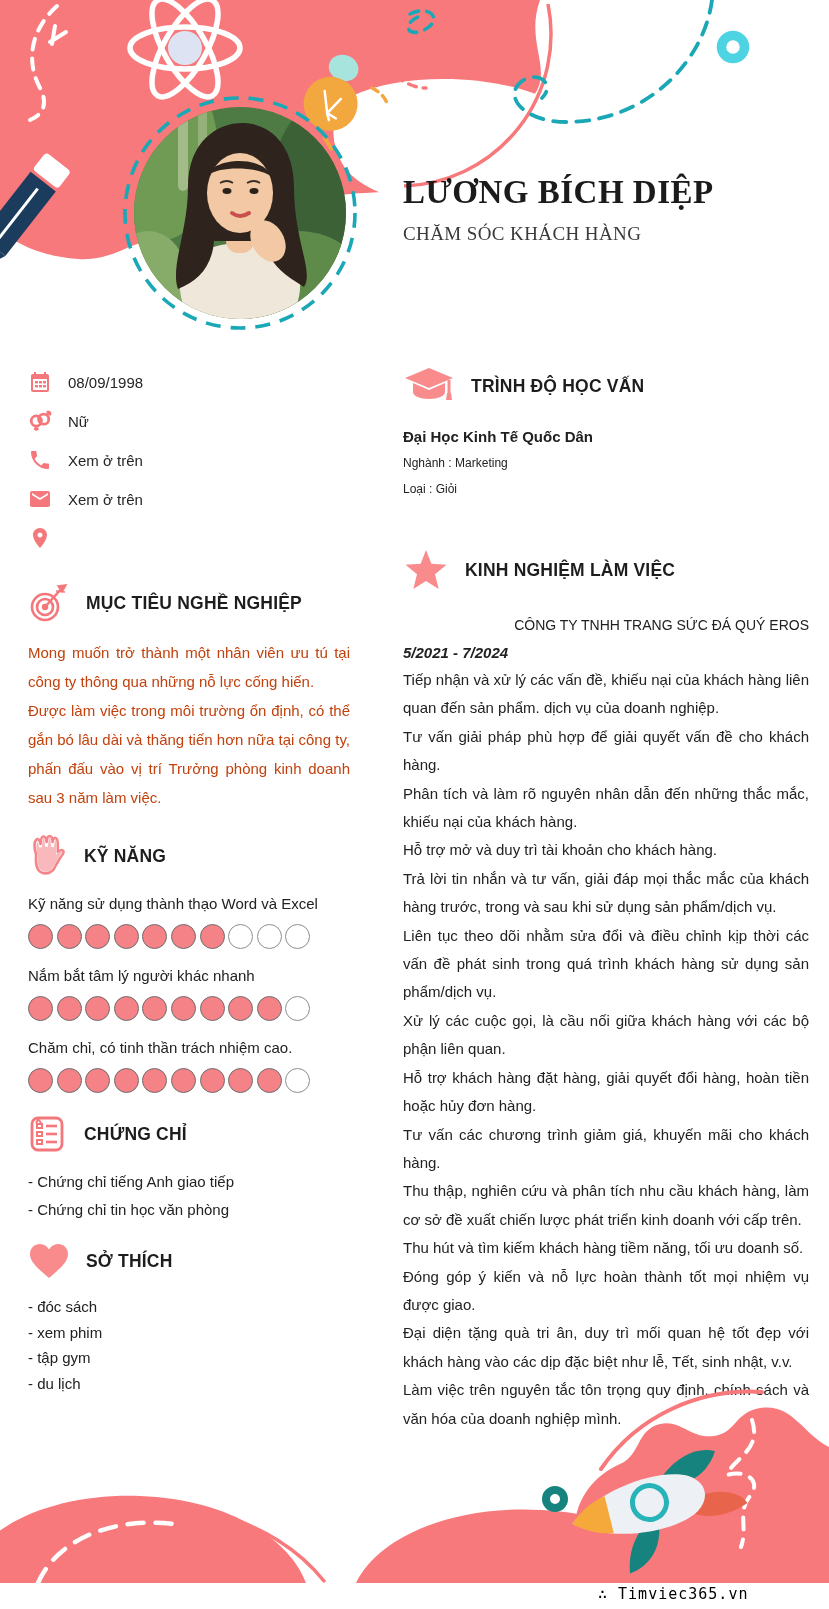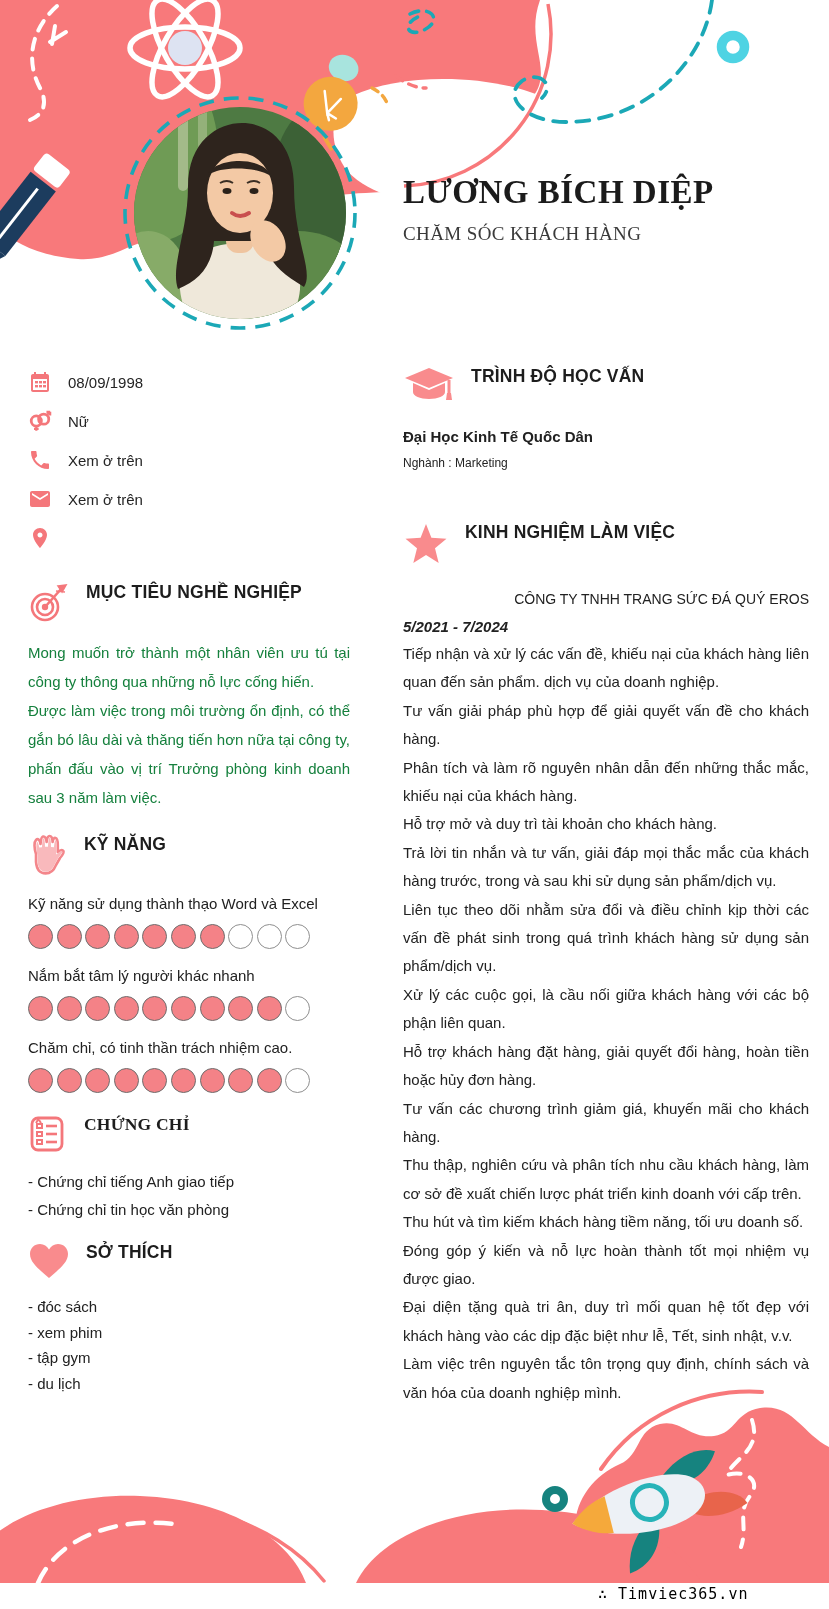--- a/index.html
+++ b/index.html
@@ -16,25 +16,25 @@
   .header-text .subtitle{margin-top:12px;font-size:19px;letter-spacing:.4px;color:#3a3a3a;}
 
   .left-col{position:absolute;left:28px;top:370px;width:322px;}
   .right-col{position:absolute;left:403px;top:366px;width:406px;}
 
   .info-row{display:flex;align-items:flex-end;margin-bottom:15px;}
   .info-row .i-ic{flex:0 0 24px;margin-right:16px;margin-top:0;}
   .info-row .i-val{font-size:15px;line-height:22px;color:#252525;}
   .info-row.addr .i-val{line-height:34px;}
 
-  .sec-head{display:flex;margin:26px 0 14px 0;}
+  .sec-head{display:flex;align-items:center;margin:26px 0 14px 0;}
   .sec-head .s-ic{flex:0 0 auto;margin-right:16px;}
   .sec-head h2{margin:0;font-size:17.5px;font-weight:bold;letter-spacing:.2px;color:#1d1d1d;}
 
-  .obj-par{font-size:15px;line-height:29px;text-align:justify;color:#15803d;}
+  .obj-par{font-size:15px;line-height:29px;text-align:justify;color:#c2410c;}
   .skill-label{font-size:15px;margin-top:17px;color:#222;}
   .dots{margin-top:12px;height:26px;}
   .dot{display:inline-block;width:25px;height:25px;border-radius:50%;
        background:#fff;border:1.5px solid #8f8f8f;margin-right:3.6px;box-sizing:border-box;}
   .dot.filled{background:#F48287;border-color:#6e6e6e;}
   .cert-item{font-size:15px;line-height:28px;color:#222;}
   .hobby-item{font-size:15px;line-height:25.5px;color:#222;}
 
   .edu-school{font-size:15px;font-weight:bold;margin-top:12px;line-height:26px;}
   .edu-line{font-size:12px;line-height:26px;color:#222;}
@@ -203,21 +203,21 @@
       </svg>
       <h2>KỸ NĂNG</h2>
     </div>
     <div class="skill-label">Kỹ năng sử dụng thành thạo Word và Excel</div>
     <div class="dots"><span class="dot filled"></span><span class="dot filled"></span><span class="dot filled"></span><span class="dot filled"></span><span class="dot filled"></span><span class="dot filled"></span><span class="dot filled"></span><span class="dot"></span><span class="dot"></span><span class="dot"></span></div>
     <div class="skill-label">Nắm bắt tâm lý người khác nhanh</div>
     <div class="dots"><span class="dot filled"></span><span class="dot filled"></span><span class="dot filled"></span><span class="dot filled"></span><span class="dot filled"></span><span class="dot filled"></span><span class="dot filled"></span><span class="dot filled"></span><span class="dot filled"></span><span class="dot"></span></div>
     <div class="skill-label">Chăm chỉ, có tinh thần trách nhiệm cao.</div>
     <div class="dots"><span class="dot filled"></span><span class="dot filled"></span><span class="dot filled"></span><span class="dot filled"></span><span class="dot filled"></span><span class="dot filled"></span><span class="dot filled"></span><span class="dot filled"></span><span class="dot filled"></span><span class="dot"></span></div>
 
-    <div class="sec-head" style="margin-top:20px;font-family:Liberation Serif, serif;">
+    <div class="sec-head" style="margin-top:20px;">
       <svg class="s-ic" width="40" height="40" viewBox="0 0 40 40">
         <rect x="4" y="4" width="30" height="32" rx="6" fill="none" stroke="#F4777B" stroke-width="2.8"></rect>
         <rect x="9" y="10" width="5" height="4" fill="none" stroke="#F4777B" stroke-width="2"></rect>
         <rect x="9" y="18" width="5" height="4" fill="none" stroke="#F4777B" stroke-width="2"></rect>
         <rect x="9" y="26" width="5" height="4" fill="none" stroke="#F4777B" stroke-width="2"></rect>
         <line x1="18" y1="12" x2="29" y2="12" stroke="#F4777B" stroke-width="2.6"></line>
         <line x1="18" y1="20" x2="29" y2="20" stroke="#F4777B" stroke-width="2.6"></line>
         <line x1="18" y1="28" x2="29" y2="28" stroke="#F4777B" stroke-width="2.6"></line>
         <path d="M8,9 l3,-5 M11,6 l2,3" stroke="#F4777B" stroke-width="2" fill="none"></path>
       </svg>
@@ -249,20 +249,21 @@
       <svg class="s-ic" width="52" height="40" viewBox="0 0 52 40">
         <path fill="#F98B8D" d="M26,2 L50,12 L26,22 L2,12 Z"></path>
         <path fill="#F98B8D" d="M10,17 L10,26 C10,30 17,33 26,33 C35,33 42,30 42,26 L42,17 L26,24 Z"></path>
         <path d="M46,14 L46,27" stroke="#F98B8D" stroke-width="3"></path>
         <path d="M44,27 L48,27 L49,34 L43,34 Z" fill="#F98B8D"></path>
       </svg>
       <h2>TRÌNH ĐỘ HỌC VẤN</h2>
     </div>
     <div class="edu-school">Đại Học Kinh Tế Quốc Dân</div>
     <div class="edu-line">Nghành : Marketing</div>
+    <div class="edu-line">Loại : Giỏi</div>
 
     <div class="exp-gap"></div>
 
     <div class="sec-head" style="margin:0 0 20px 0;">
       <svg class="s-ic" width="46" height="44" viewBox="0 0 46 44">
         <path fill="#F98B8D" d="M23,2 L28.4,15.8 L43.5,16.8 L32,26.3 L35.7,41 L23,33 L10.3,41 L14,26.3 L2.5,16.8 L17.6,15.8 Z"></path>
       </svg>
       <h2>KINH NGHIỆM LÀM VIỆC</h2>
     </div>
     <div class="exp-company">CÔNG TY TNHH TRANG SỨC ĐÁ QUÝ EROS</div>

